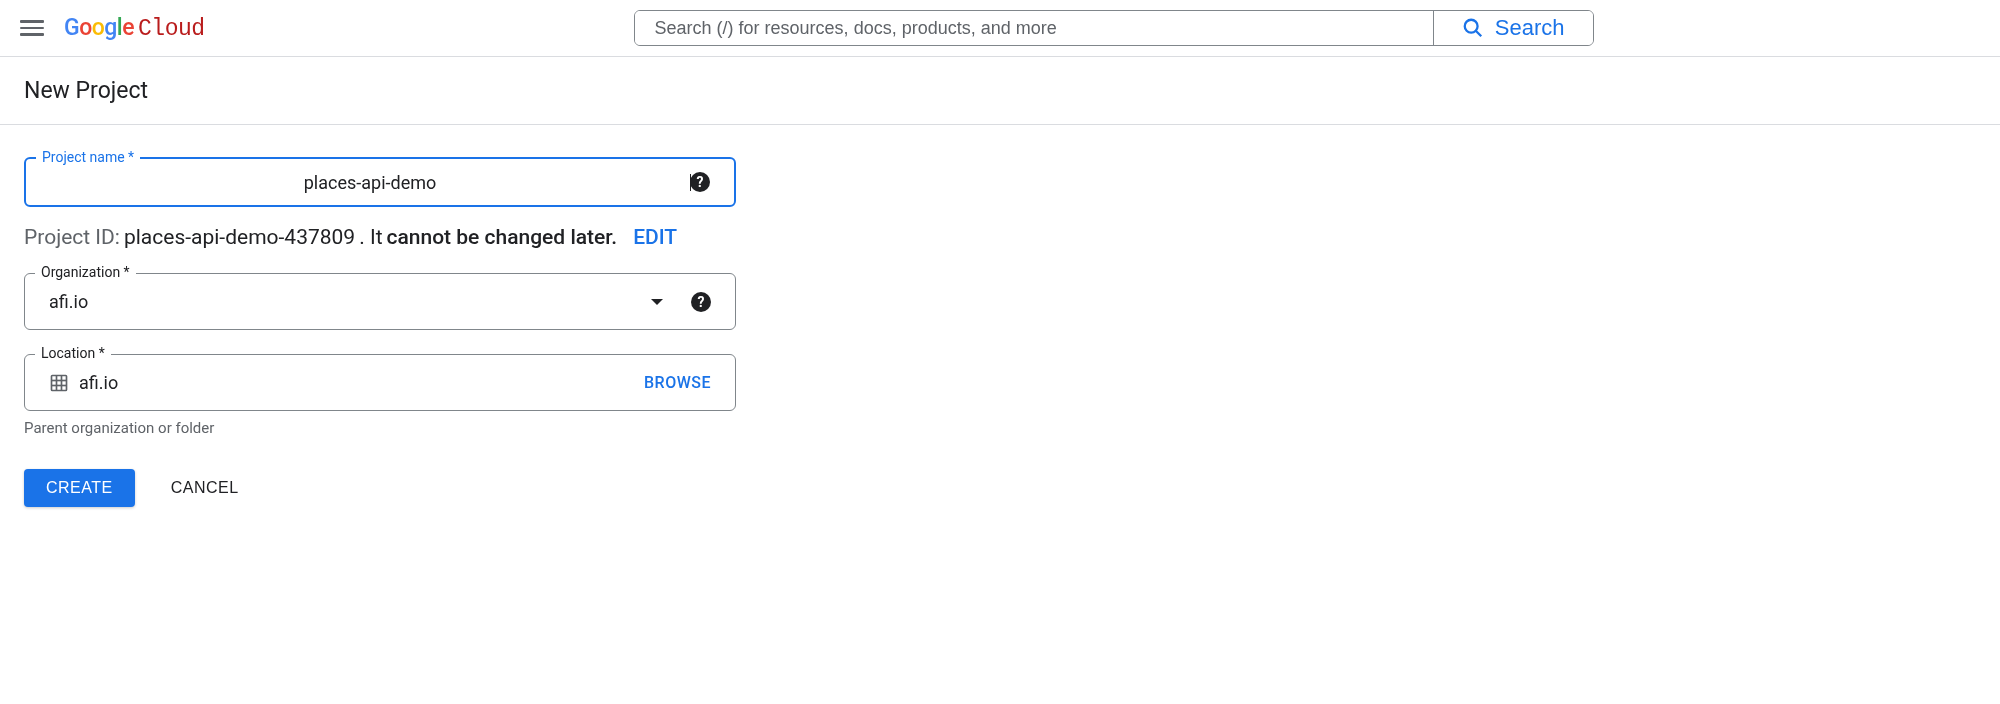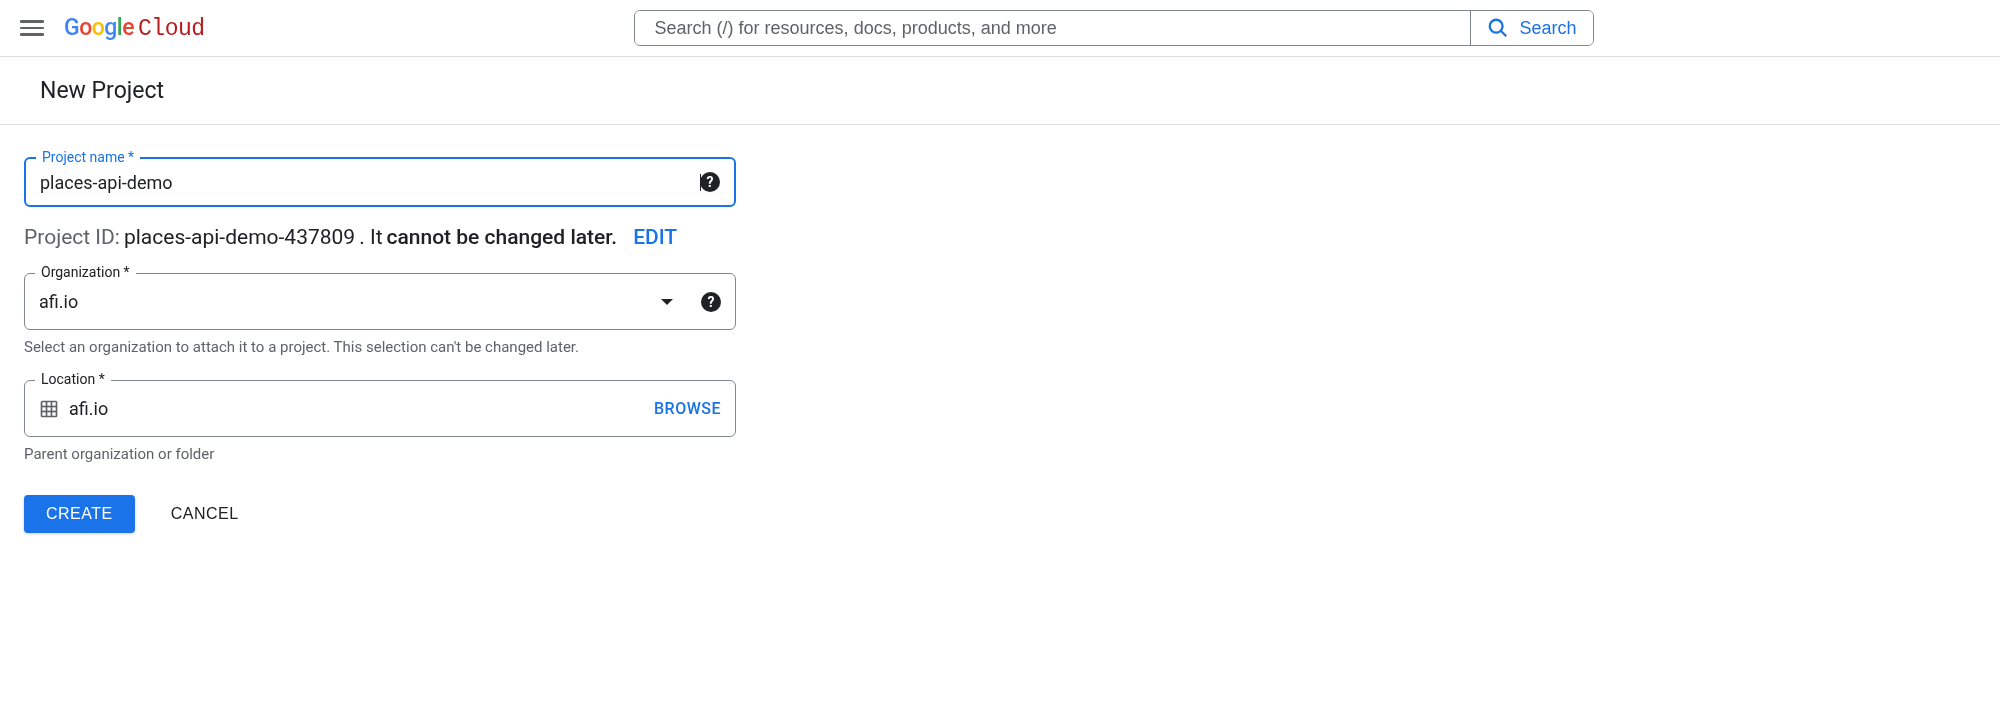--- a/index.html
+++ b/index.html
@@ -82,41 +82,41 @@
     }
     
     .search-input::placeholder {
       color: #5f6368;
     }
     
     .search-button {
       display: flex;
       align-items: center;
       gap: 11px;
-      padding: 0 16px;
+      padding: 0 28px;
       border: none;
       border-left: 1px solid #80868b;
       background: #fff;
       color: #1a73e8;
-      font-size: 18px;
+      font-size: 22px;
       font-weight: 500;
       cursor: pointer;
     }
     
     .search-icon-svg {
       width: 22px;
       height: 22px;
       stroke: #1a73e8;
       stroke-width: 2.5;
       fill: none;
     }
     
     
     .page-title-bar {
-      padding: 20px 40px;
+      padding: 20px 24px;
       border-bottom: 1px solid #dadce0;
     }
     
     .page-title {
       font-size: 23px;
       font-weight: 400;
       color: #202124;
     }
     
     
@@ -129,21 +129,21 @@
       margin-bottom: 24px;
     }
     
     .outlined-field {
       position: relative;
       border: 2px solid #1a73e8;
       border-radius: 6px;
       height: 50px;
       display: flex;
       align-items: center;
-      padding: 0 14px;
+      padding: 0 24px;
     }
     
     .outlined-field.gray-border {
       border: 1px solid #80868b;
       height: 57px;
     }
     
     .field-label {
       position: absolute;
       top: -10px;
@@ -162,20 +162,21 @@
       flex: 1;
       border: none;
       outline: none;
       font-size: 18px;
       color: #202124;
       background: transparent;
     }
     
     .text-cursor {
       position: relative;
+      text-align: center;
     }
     
     .text-cursor::after {
       content: '';
       position: absolute;
       right: -1px;
       top: 2px;
       bottom: 2px;
       width: 1px;
       background: #202124;
@@ -335,21 +336,20 @@
     </div>
   </div>
 
   <div class="field-group">
     <div class="outlined-field gray-border">
       <label class="field-label gray">Organization *</label>
       <span class="text-input">afi.io</span>
       <span class="dropdown-arrow"></span>
       <span class="help-icon">?</span>
     </div>
-    <div class="helper-plain">Select an organization to attach it to a project. This selection can't be changed later.</div>
   </div>
 
   <div class="field-group">
     <div class="outlined-field gray-border">
       <label class="field-label gray">Location *</label>
       <div class="location-content">
         <svg class="building-icon" viewBox="0 0 24 24" fill="none" stroke="#5f6368" stroke-width="2">
           <rect x="3" y="3" width="18" height="18" rx="1"></rect>
           <line x1="3" y1="9" x2="21" y2="9"></line>
           <line x1="3" y1="15" x2="21" y2="15"></line>

